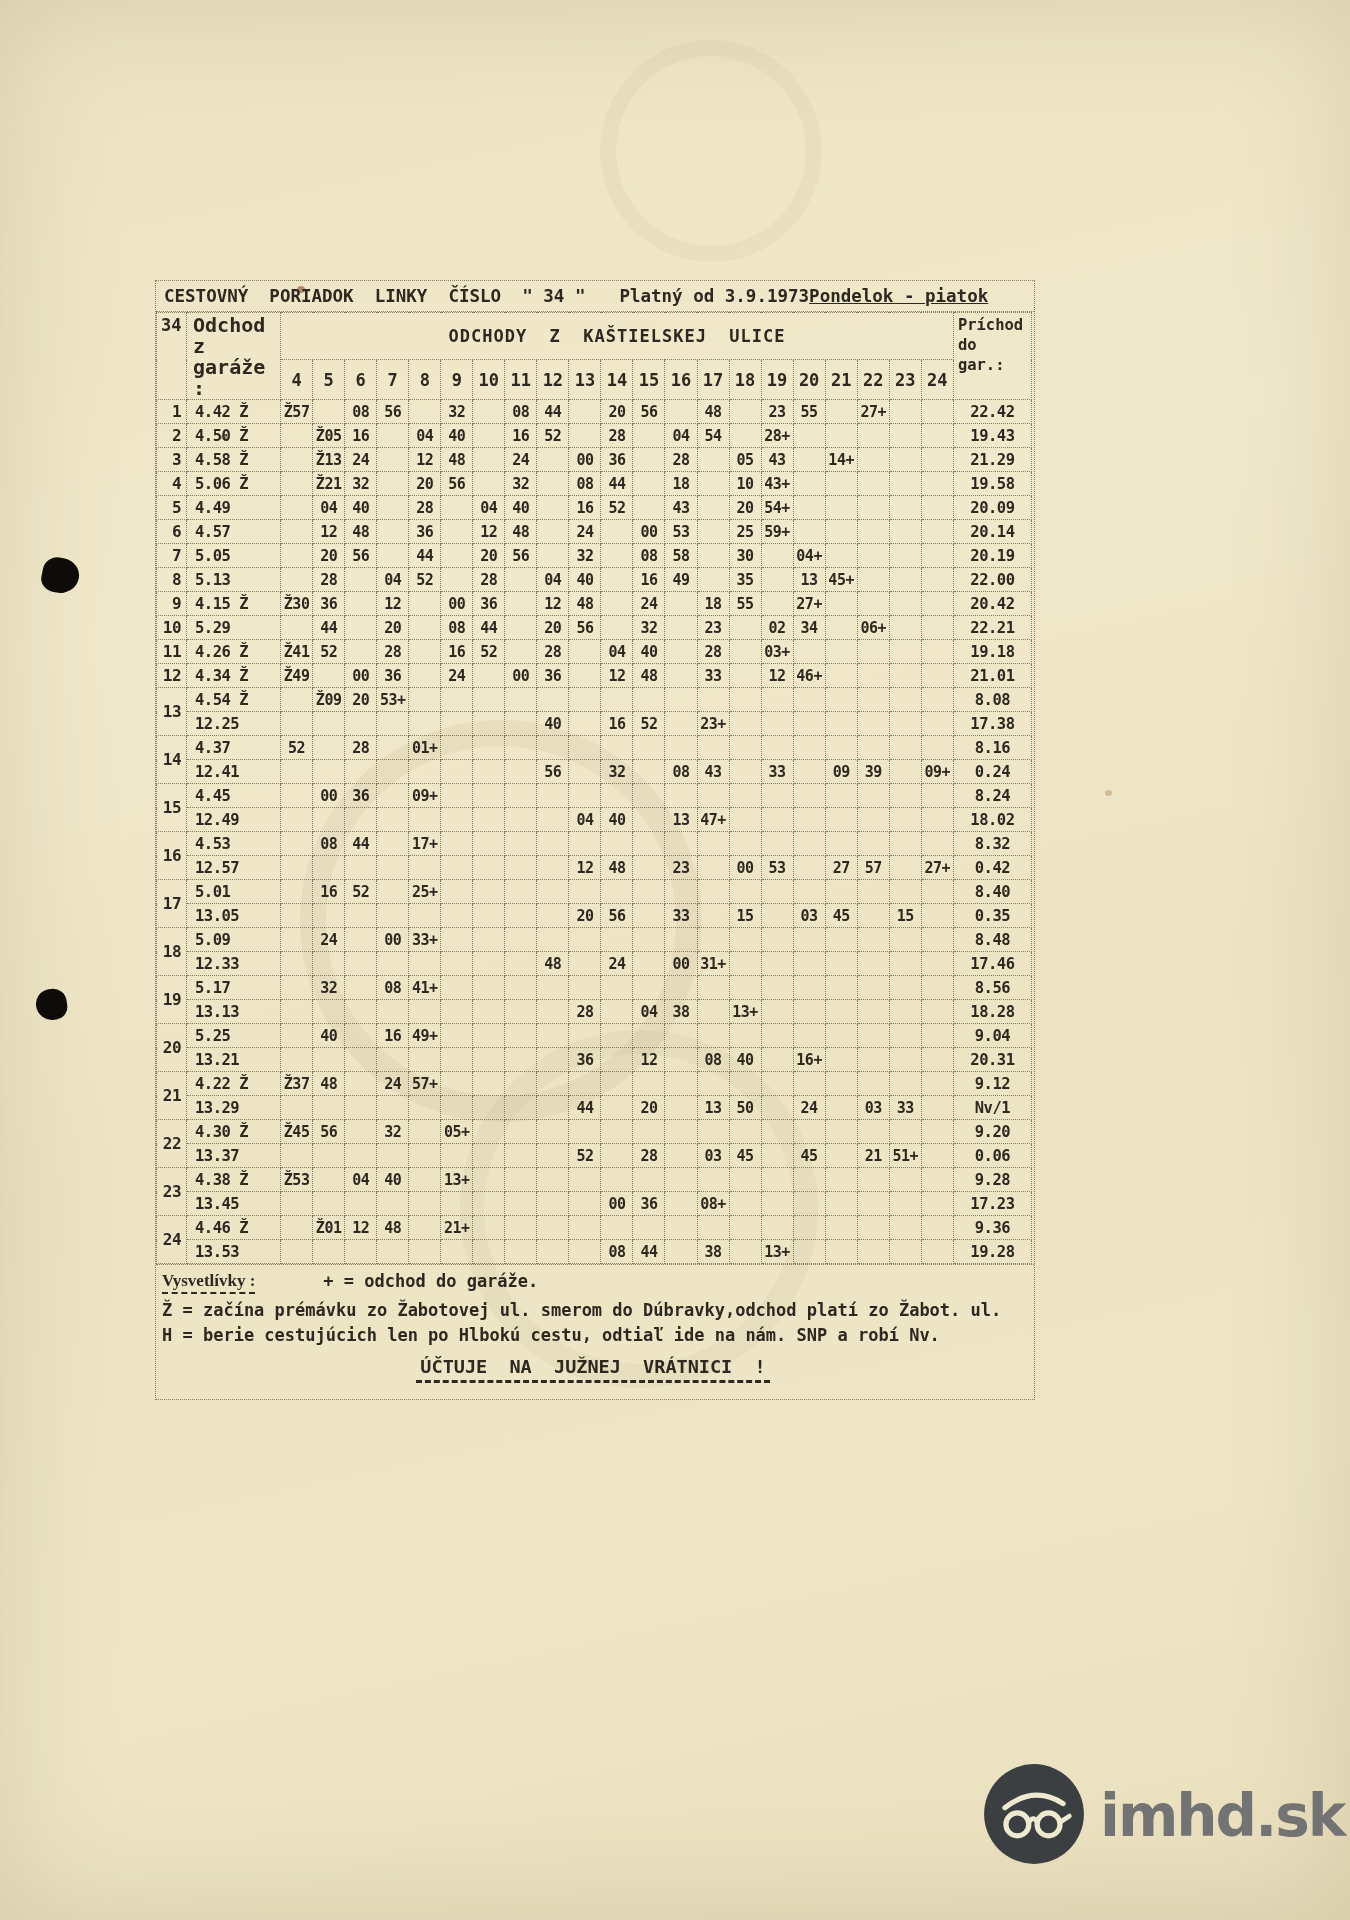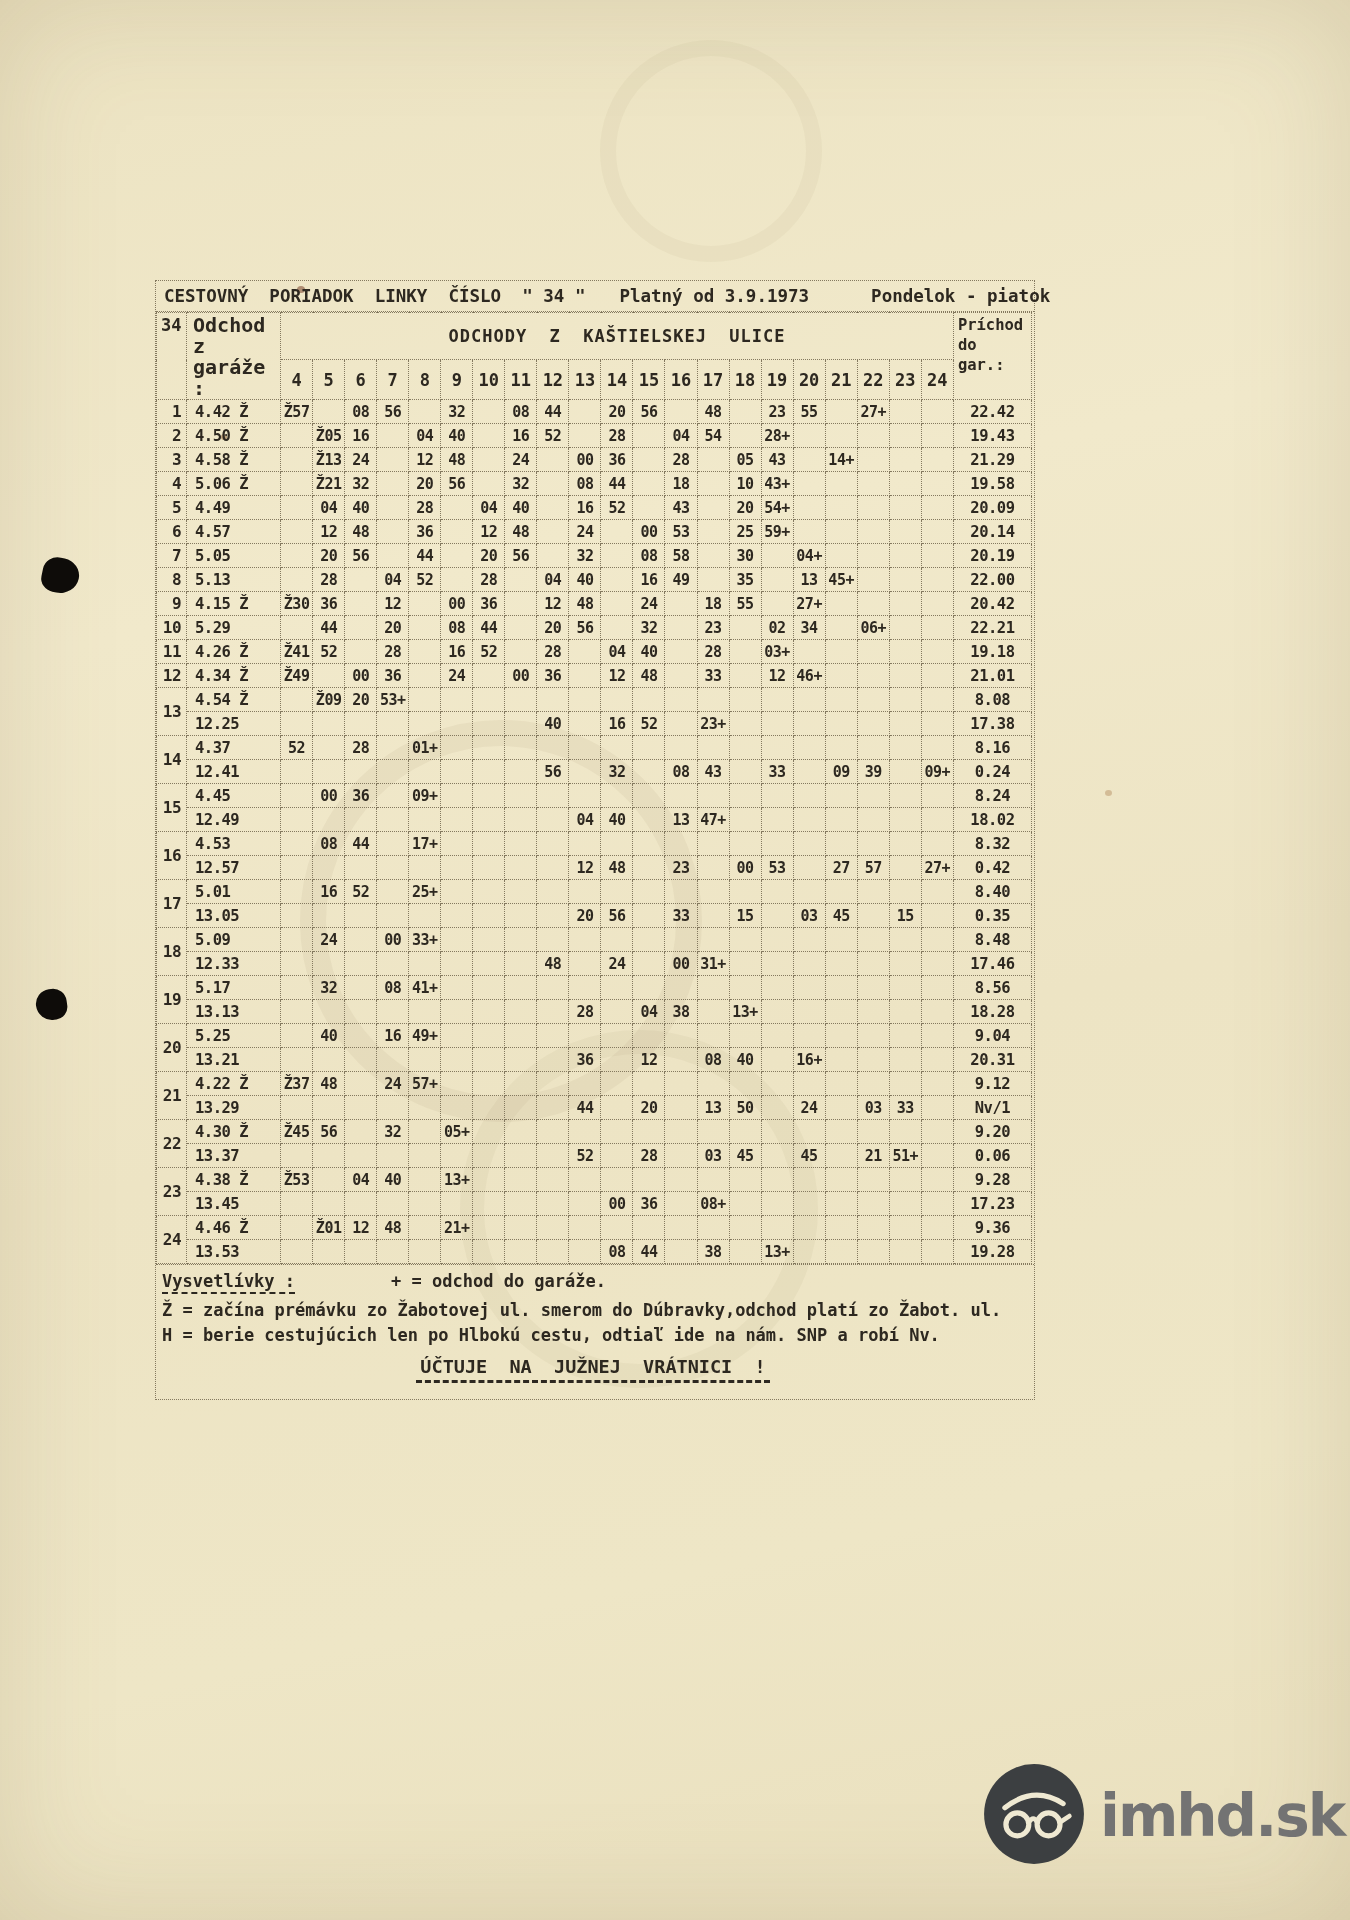--- a/index.html
+++ b/index.html
@@ -23,38 +23,38 @@
   .sp1{left:297px;top:286px;width:8px;height:7px;background:rgba(122,68,44,.55);}
   .sp2{left:221px;top:434px;width:6px;height:6px;background:rgba(130,84,40,.5);}
   .sp3{left:1105px;top:790px;width:7px;height:6px;background:rgba(160,110,60,.35);}
 
   .tt{position:absolute;left:155px;top:280px;width:878px;border:1px dotted #84795f;}
   .titlebar{
     height:30px;display:flex;align-items:center;padding:0 12px 0 8px;
     border-bottom:1px dotted #84795f;font-size:17.5px;font-weight:bold;white-space:pre;
   }
   .titlebar .t-valid{margin-left:34px;}
-  .titlebar .t-days{margin-left:62px;}
+  .titlebar .t-days{text-decoration:underline;}
 
   table{border-collapse:collapse;table-layout:fixed;width:876px;}
   th,td{border:1px dotted #84795f;font-weight:bold;color:#2d2820;overflow:hidden;}
   thead .h-num{vertical-align:top;text-align:left;padding:2px 0 0 4px;font-size:17px;}
   thead .h-garage{vertical-align:top;text-align:left;padding:2px 0 0 6px;font-size:20px;line-height:21px;}
   thead .h-dep{height:34px;text-align:center;font-size:17px;letter-spacing:1px;white-space:pre;}
   thead .h-arr{vertical-align:top;text-align:left;padding:2px 0 0 4px;font-size:15.5px;line-height:20px;}
   thead .h-hour{height:30px;text-align:center;font-size:17px;padding:0;}
   tbody td{height:23px;font-size:15px;letter-spacing:-.5px;padding:0;text-align:center;}
   tbody td.c-num{text-align:right;padding-right:5px;font-size:16px;}
   tbody td.c-garage{text-align:left;padding-left:8px;font-size:15.5px;}
   tbody td.c-arr{font-size:15.5px;}
 
   .legend{border-top:1px dotted #84795f;padding:6px 10px 16px 6px;font-size:17px;font-weight:bold;}
   .legend .l1{display:flex;align-items:flex-start;margin-bottom:4px;}
-  .legend .vys{border-bottom:2px dashed #2d2820;padding-bottom:1px;}
-  .legend .plusdef{margin-left:96px;}
+  .legend .vys{border-bottom:2px dashed #2d2820;padding-bottom:1px;font-family:Liberation Serif, serif;}
+  .legend .plusdef{margin-left:68px;}
   .legend .line{line-height:25px;white-space:nowrap;}
   .uctuje-wrap{text-align:center;margin-top:8px;}
   .uctuje{display:inline-block;border-bottom:3px dashed #2d2820;padding:0 4px 3px;font-size:18.5px;white-space:pre;}
 
   .brand{position:absolute;left:982px;top:1762px;display:flex;align-items:center;gap:14px;}
   .brand-text{font-family:"DejaVu Sans","Liberation Sans",sans-serif;font-size:58px;font-weight:bold;color:#737373;letter-spacing:-2px;}
 </style>
 </head>
 <body>
 

